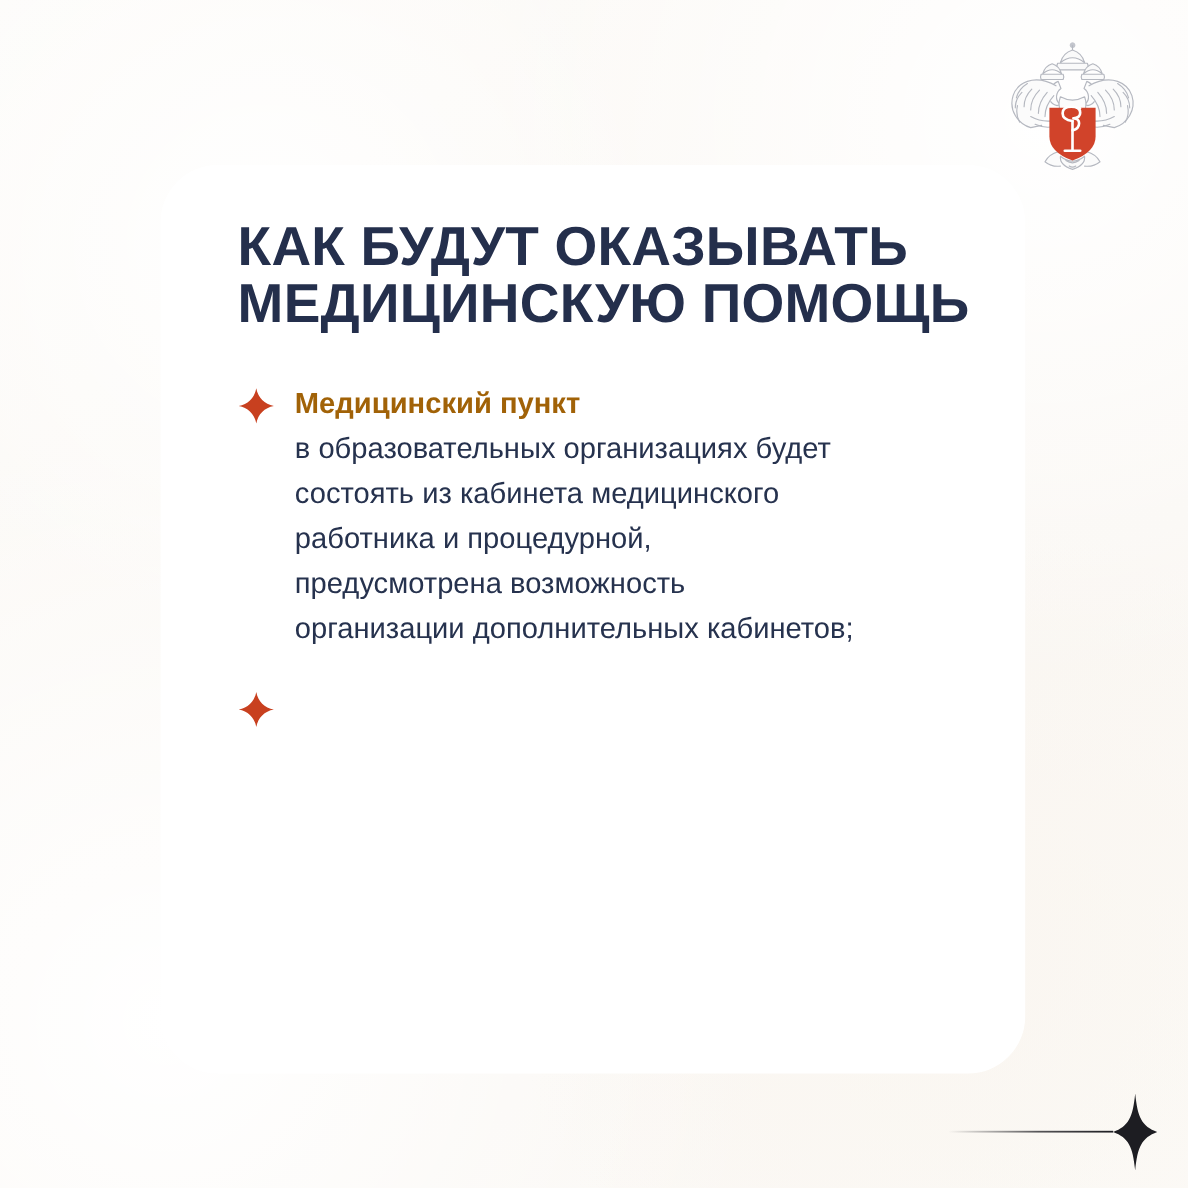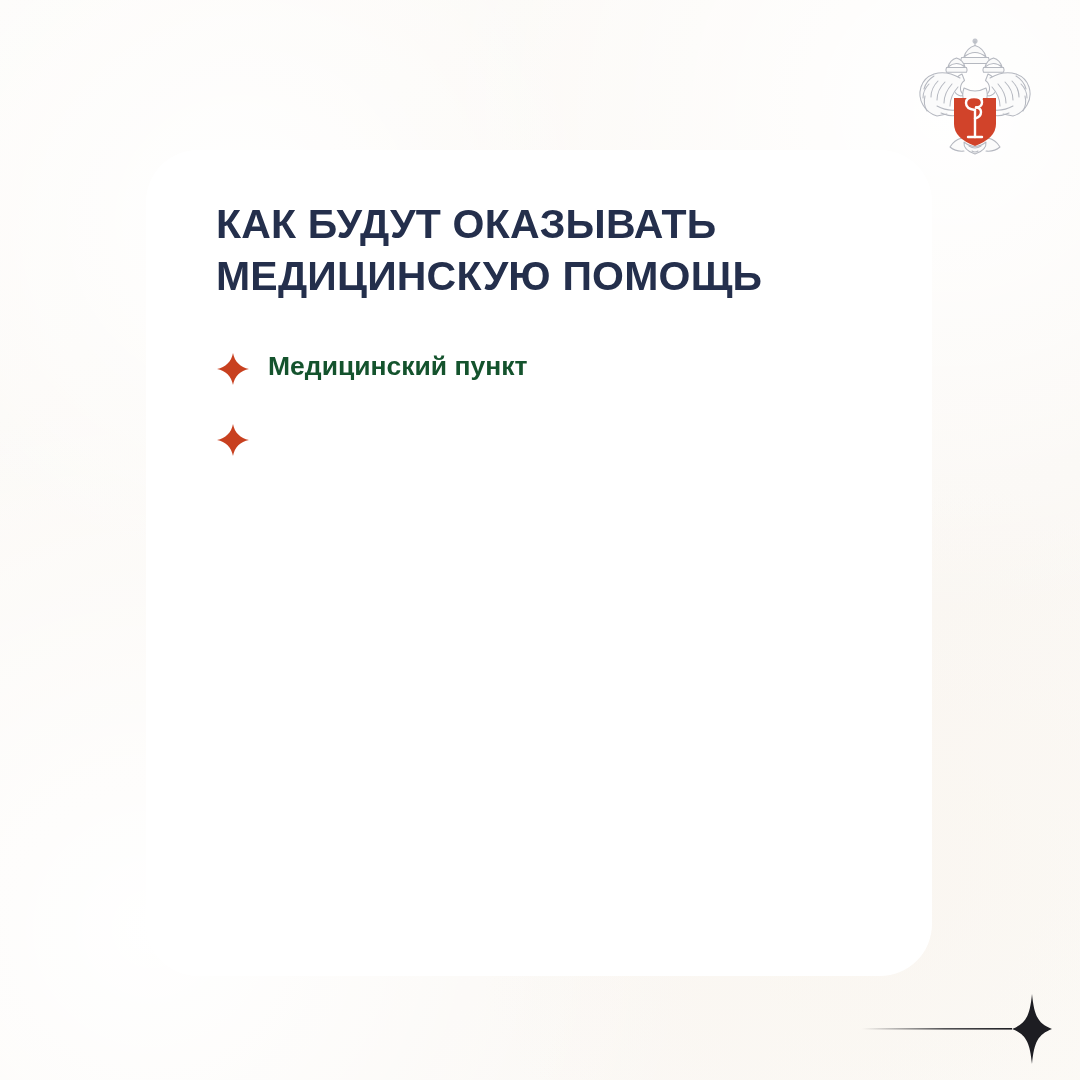--- a/index.html
+++ b/index.html
@@ -73,21 +73,21 @@
     position: absolute;
     left: 70px;
     top: 48px;
     right: 40px;
   }
 
   
   .title {
     margin: 0;
     color: #242f4c;
-    font-size: 41px;
+    font-size: 50px;
     line-height: 52px;
     font-weight: 700;
     letter-spacing: 0.2px;
     text-transform: uppercase;
     white-space: pre-line;
   }
 
   
   .bullets {
     margin: 0;
@@ -112,21 +112,21 @@
   .bullet-star svg { display: block; width: 34px; height: 34px; }
 
   .bullet-text {
     margin: 0;
     color: #26324e;
     font-size: 26.5px;
     line-height: 41px;
     font-weight: 400;
     white-space: pre-line;
   }
-  .bullet-text .b { font-weight: 700; color: #14532d; }
+  .bullet-text .b { font-weight: 700; color: #a16207; }
 
   
   .bullet.b1 { margin-bottom: 30px; }
   .bullet.b2 { margin-bottom: 30px; }
 
   
   .sparkle-mark {
     position: absolute;
     left: 862px;
     top: 988px;
@@ -212,21 +212,25 @@
 МЕДИЦИНСКУЮ ПОМОЩЬ</h1>
 
       <ul class="bullets">
 
         <li class="bullet b1">
           <span class="bullet-star">
             <svg viewBox="0 0 34 34" xmlns="http://www.w3.org/2000/svg">
               <path d="M17 1 C18.6 9.6 24.4 15.4 33 17 C24.4 18.6 18.6 24.4 17 33 C15.4 24.4 9.6 18.6 1 17 C9.6 15.4 15.4 9.6 17 1 Z" fill="#c8401f"></path>
             </svg>
           </span>
-          <p class="bullet-text"><span class="b">Медицинский пункт</span><br></p>
+          <p class="bullet-text"><span class="b">Медицинский пункт</span><br><span>в образовательных организациях будет
+состоять из кабинета медицинского
+работника и процедурной,
+предусмотрена возможность
+организации дополнительных кабинетов;</span></p>
         </li>
 
 
         <li class="bullet b3">
           <span class="bullet-star">
             <svg viewBox="0 0 34 34" xmlns="http://www.w3.org/2000/svg">
               <path d="M17 1 C18.6 9.6 24.4 15.4 33 17 C24.4 18.6 18.6 24.4 17 33 C15.4 24.4 9.6 18.6 1 17 C9.6 15.4 15.4 9.6 17 1 Z" fill="#c8401f"></path>
             </svg>
           </span>
           <p class="bullet-text"><br></p>

